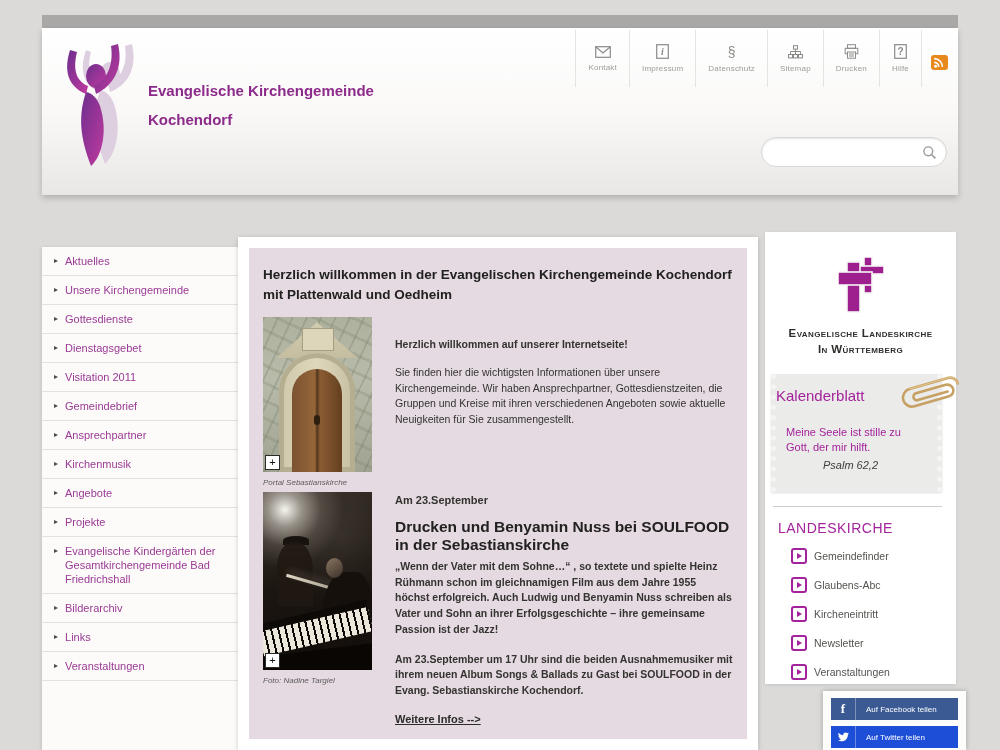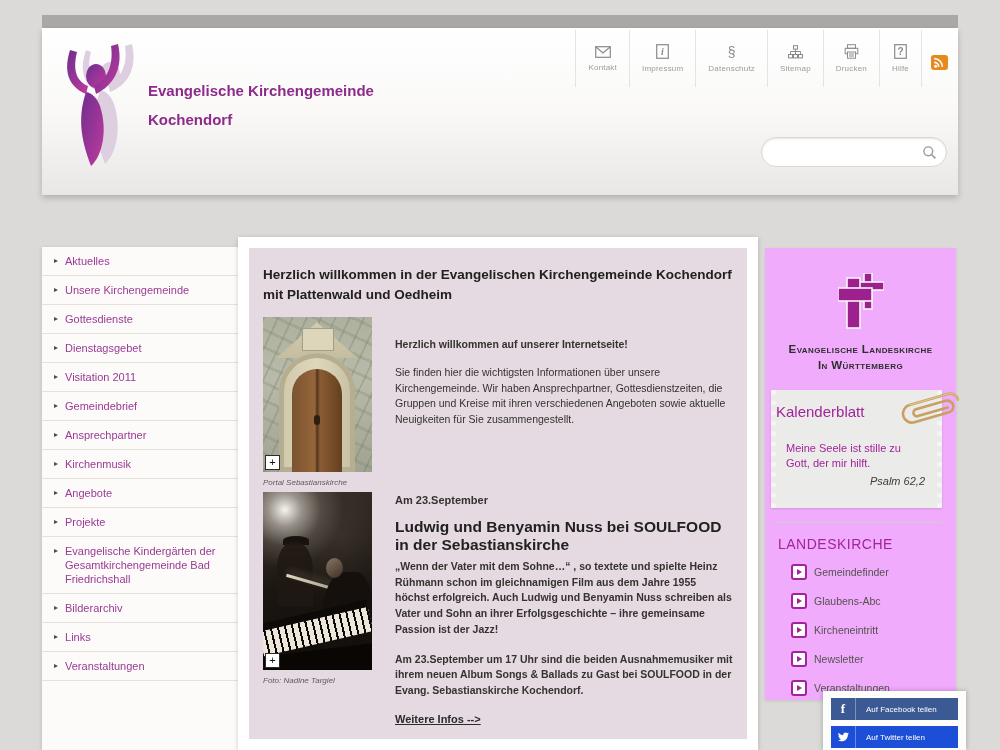--- a/index.html
+++ b/index.html
@@ -82,30 +82,30 @@
   .trombone{position:absolute;left:22px;top:92px;width:74px;height:3px;
     background:linear-gradient(90deg,#ded6c2,#8f897a);transform:rotate(16deg);box-shadow:0 -4px 7px rgba(220,210,190,0.28);}
   .pianist{position:absolute;right:0px;top:80px;width:50px;height:100px;background:#15100c;border-radius:45% 32% 0 0;}
   .pianist-head{position:absolute;right:29px;top:66px;width:17px;height:20px;
     background:linear-gradient(145deg,#8a7763,#3a2f26);border-radius:50%;}
   .keys{position:absolute;left:-4px;bottom:26px;width:112px;height:25px;
     background:repeating-linear-gradient(90deg,#ece7da 0 5px,#0d0a07 5px 7px);
     transform:rotate(-13deg);border-top:7px solid #0d0a07;}
   .piano-body{position:absolute;left:-6px;bottom:-14px;width:122px;height:34px;background:#090604;transform:rotate(-7deg);}
   
-  .rightcol{position:absolute;left:765px;top:248px;width:191px;height:452px;background:#f0abfc;
+  .rightcol{position:absolute;left:765px;top:232px;width:191px;height:452px;background:#ffffff;
     box-shadow:0 1px 3px rgba(0,0,0,0.10);}
   .lk-logo{text-align:center;padding-top:25px;}
   .lk-name{margin-top:9px;text-align:center;font-weight:bold;font-variant:small-caps;
     font-size:11.5px;letter-spacing:0.4px;color:#2e2e2c;line-height:1.35;}
   .kalender{position:relative;margin:17px 14px 0 6px;background:#ebebe9;height:118px;
     border-left:5px dotted #f6f5f3;border-right:5px dotted #f6f5f3;box-shadow:0 1px 2px rgba(0,0,0,0.12);}
   .kal-title{text-align:left;color:#a3239c;font-size:15px;padding-top:13px;}
   .kal-verse{color:#a3239c;font-size:11px;padding:21px 14px 0 10px;line-height:1.4;}
-  .kal-source{color:#3c3c3a;font-style:italic;font-size:11px;text-align:right;padding:3px 12px 0 0;}
+  .kal-source{color:#3c3c3a;font-style:italic;font-size:11px;text-align:center;padding:3px 12px 0 0;}
   .paperclip{position:absolute;top:6px;right:-27px;transform:rotate(-16deg);}
   .divider{height:1px;background:#cfcecb;margin:14px 14px 0 8px;}
   .lk-heading{color:#a3239c;font-size:14px;margin:13px 0 12px 13px;letter-spacing:0.5px;}
   .lk-links{margin:12px 0 0 26px;display:flex;flex-direction:column;gap:13px;}
   .lk-link{display:flex;align-items:center;gap:7px;font-size:10.5px;color:#55534f;cursor:pointer;}
   .play-icon{width:12px;height:12px;border:2px solid #a3239c;border-radius:3px;background:#fff;
     display:flex;align-items:center;justify-content:center;flex-shrink:0;}
   .play-tri{width:0;height:0;border-left:5px solid #a3239c;border-top:3.5px solid transparent;border-bottom:3.5px solid transparent;margin-left:1px;}
   
   .share-box{position:absolute;left:823px;top:691px;width:143px;height:59px;background:#fdfdfc;
@@ -312,21 +312,21 @@
           <div class="pianist"></div>
           <div class="pianist-head"></div>
           <div class="keys"></div>
           <div class="piano-body"></div>
           <div class="zoom-box">+</div>
         </div>
         <div class="caption">Foto: Nadine Targiel</div>
       </div>
       <div class="txt-col">
         <p class="date-line">Am 23.September</p>
-        <h2>Ludwig und Benyamin Nuss bei SOULFOOD in der Sebastianskirche</h2>
+        <h2>Drucken und Benyamin Nuss bei SOULFOOD in der Sebastianskirche</h2>
         <p class="p3">„Wenn der Vater mit dem Sohne…“ , so textete und spielte Heinz Rühmann schon im gleichnamigen Film aus dem Jahre 1955 höchst erfolgreich. Auch Ludwig und Benyamin Nuss schreiben als Vater und Sohn an ihrer Erfolgsgeschichte – ihre gemeinsame Passion ist der Jazz!</p>
         <p class="p4">Am 23.September um 17 Uhr sind die beiden Ausnahmemusiker mit ihrem neuen Album Songs &amp; Ballads zu Gast bei SOULFOOD in der Evang. Sebastianskirche Kochendorf.</p>
         <span class="more-link">Weitere Infos --&gt;</span>
       </div>
     </div>
   </div>
 </div>
 
 <div class="rightcol">
 

